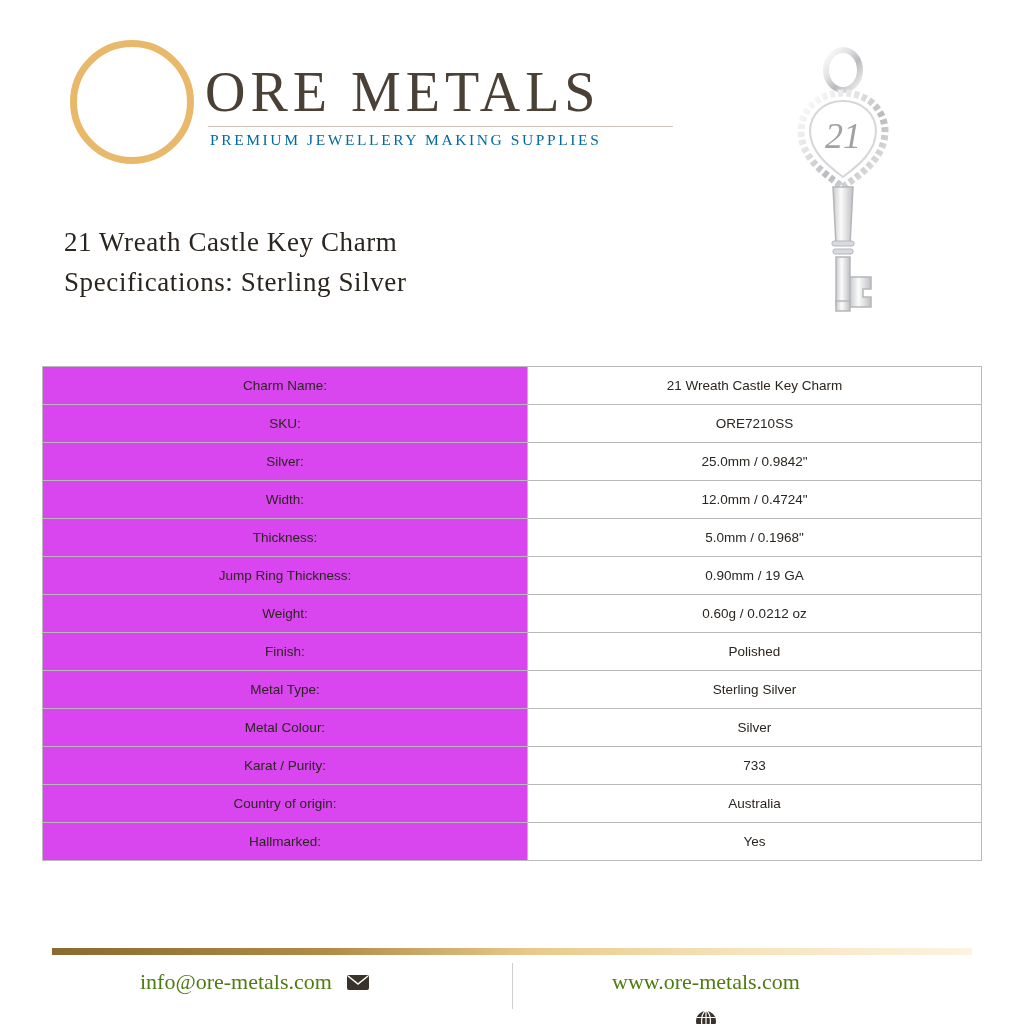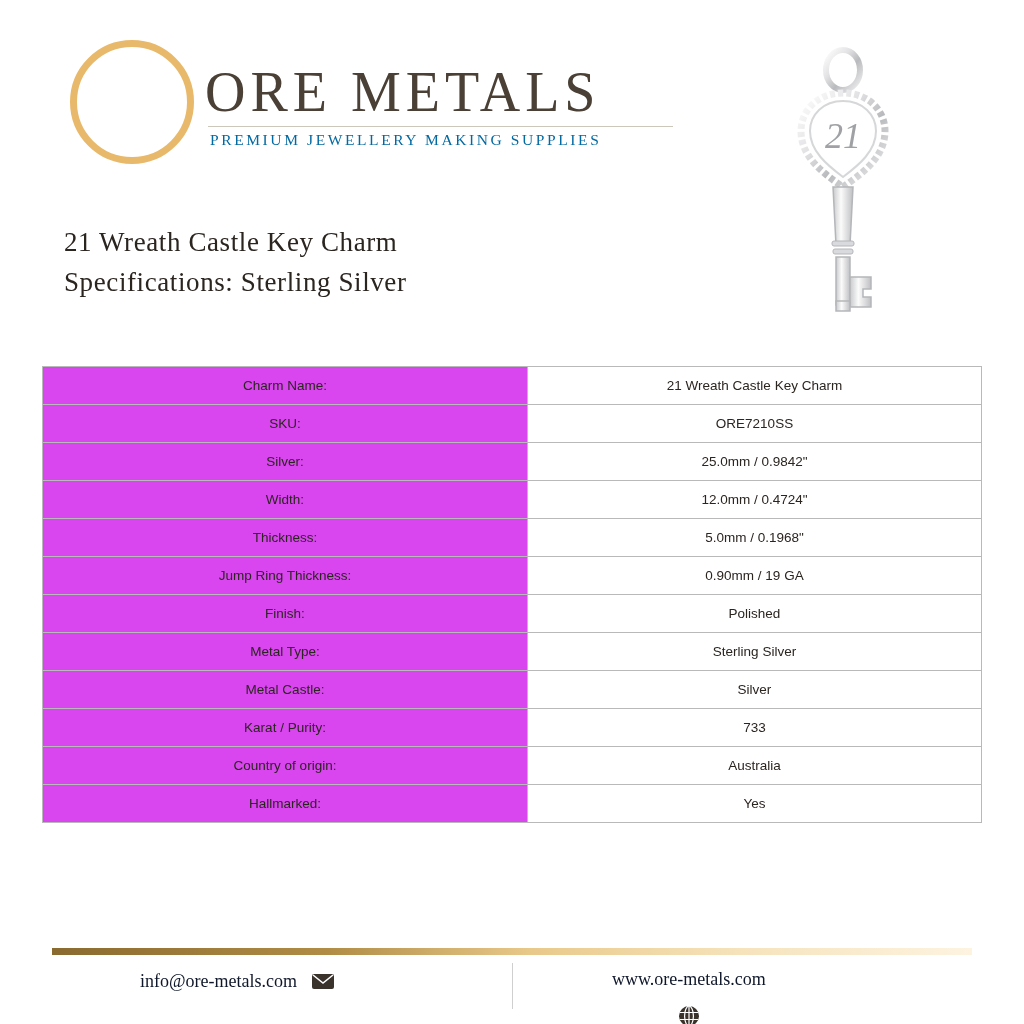--- a/index.html
+++ b/index.html
@@ -146,22 +146,22 @@
     height: 46px;
     background: #cfcfcf;
   }
   .footer-item {
     position: absolute;
     top: 14px;
     display: flex;
     align-items: center;
     gap: 14px;
     font-family: "Liberation Serif", serif;
-    font-size: 18px;
-    color: #0f172a;
+    font-size: 22px;
+    color: #4d7c0f;
     white-space: nowrap;
   }
   .footer-left { left: 140px; }
   .footer-right { left: 612px; flex-direction: column; }
   .f-icon {
     display: inline-flex;
     align-items: center;
     justify-content: center;
     width: 24px;
     height: 24px;
@@ -239,29 +239,33 @@
     </tr>
     <tr>
       <td class="label">Thickness:</td>
       <td class="value">5.0mm / 0.1968"</td>
     </tr>
     <tr>
       <td class="label">Jump Ring Thickness:</td>
       <td class="value">0.90mm / 19 GA</td>
     </tr>
     <tr>
+      <td class="label">Weight:</td>
+      <td class="value">0.60g / 0.0212 oz</td>
+    </tr>
+    <tr>
       <td class="label">Finish:</td>
       <td class="value">Polished</td>
     </tr>
     <tr>
       <td class="label">Metal Type:</td>
       <td class="value">Sterling Silver</td>
     </tr>
     <tr>
-      <td class="label">Metal Castle:</td>
+      <td class="label">Metal Colour:</td>
       <td class="value">Silver</td>
     </tr>
     <tr>
       <td class="label">Karat / Purity:</td>
       <td class="value">733</td>
     </tr>
     <tr>
       <td class="label">Country of origin:</td>
       <td class="value">Australia</td>
     </tr>

